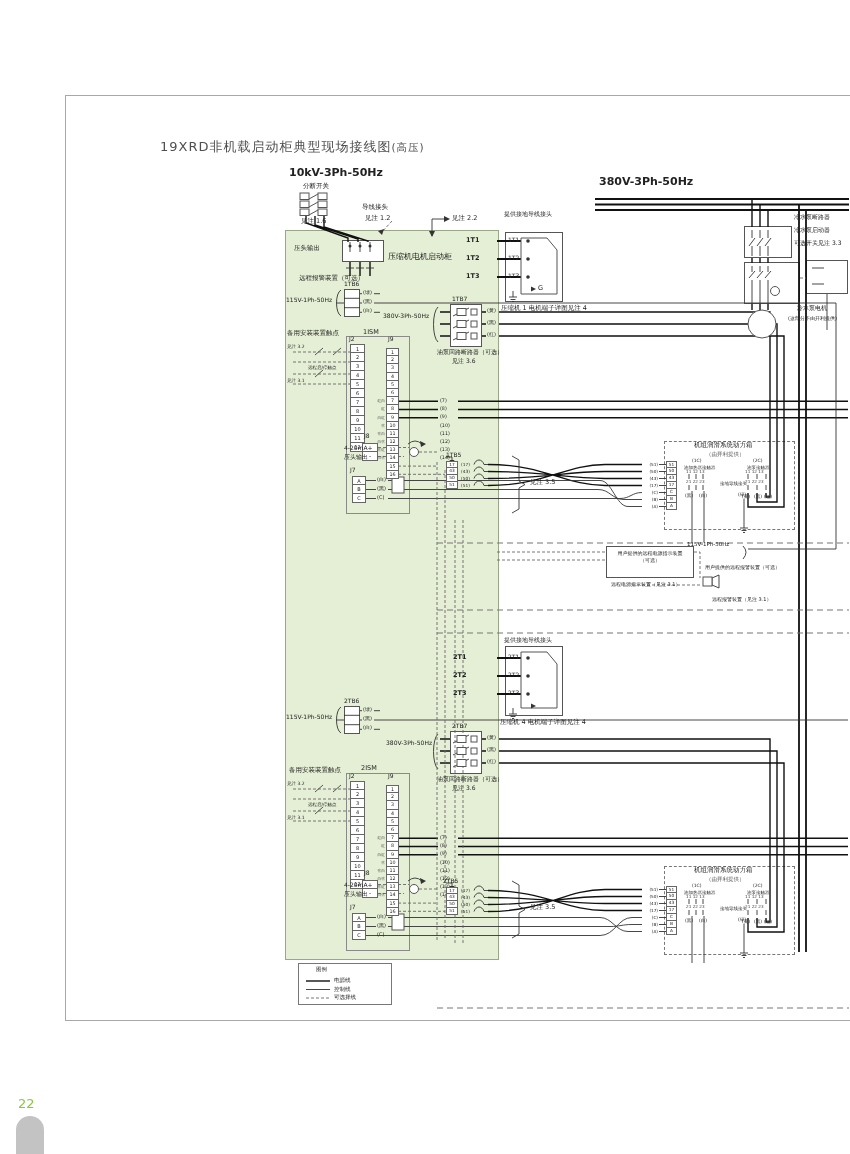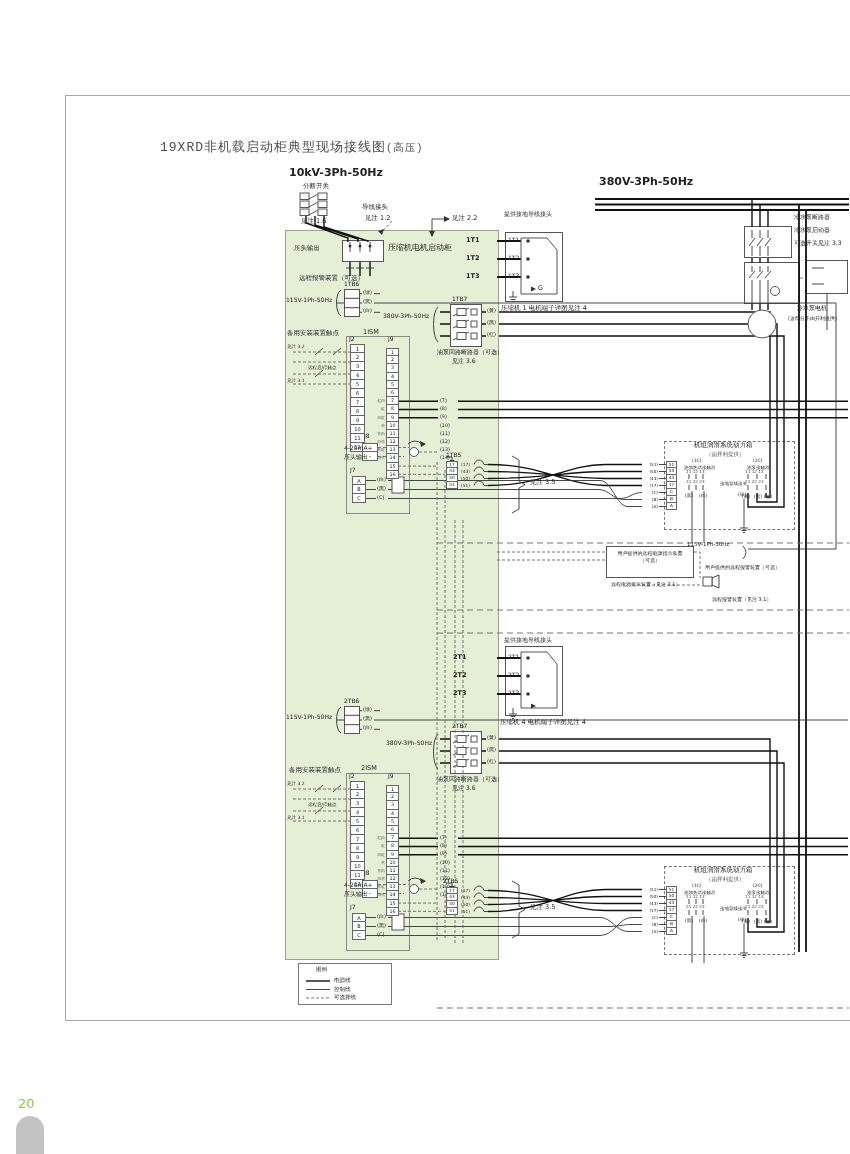--- a/index.html
+++ b/index.html
@@ -1,20 +1,20 @@
 <!DOCTYPE html>
 <html><head>
 <meta charset="utf-8">
 <style>
   html,body{margin:0;padding:0;background:#fff;}
   .page{position:relative;width:850px;height:1154px;background:#fff;overflow:hidden;
         font-family:"DejaVu Sans","Liberation Sans",sans-serif;color:#222;}
   .hdr{position:absolute;left:28px;top:8px;font-size:17px;font-weight:600;letter-spacing:3px;}
   .frame{position:absolute;left:65px;top:95px;width:784px;height:924px;border:1px solid #a8a8a8;}
-  .dg-title{position:absolute;left:160px;top:138px;font-size:13px;color:#4f4f4f;letter-spacing:1px;font-family:Liberation Mono, monospace;}
+  .dg-title{position:absolute;left:160px;top:138px;font-size:13px;color:#4f4f4f;letter-spacing:1px;}
   .dg-title .sfx{font-size:10.5px;}
   .panel{position:absolute;left:285px;top:230px;width:212px;height:728px;background:#e5efd5;border:1px solid #97a788;}
   .box{position:absolute;border:1px solid #555;background:#fff;box-sizing:border-box;}
   .modbox{position:absolute;border:1px solid #8a8a8a;background:transparent;box-sizing:border-box;}
   .dashedbox{position:absolute;border:1px dashed #777;background:transparent;box-sizing:border-box;}
   .lb{position:absolute;font-size:6.5px;line-height:1.15;white-space:nowrap;color:#222;}
   .s11{font-size:11px;font-weight:bold;}
   .s8{font-size:8px;}
   .s6{font-size:6px;}
   .s55{font-size:5.5px;}
@@ -480,21 +480,21 @@
       <b style="font-weight:normal">(A)</b>
     </div>
 
   <div class="lb s11 z4" style="left:289px;top:167px;">10kV-3Ph-50Hz</div>
   <div class="lb z4" style="left:303px;top:183px;">分断开关</div>
   <div class="lb z4" style="left:301px;top:218px;">见注 1.6</div>
   <div class="lb z4" style="left:362px;top:204px;">导线接头</div>
   <div class="lb z4" style="left:365px;top:215px;">见注 1.2</div>
   <div class="lb z4" style="left:452px;top:215px;">见注 2.2</div>
   <div class="lb z4" style="left:294px;top:245px;">压头输出</div>
-  <div class="lb s8 z4" style="left:388px;top:243px;">压缩机电机启动柜</div>
+  <div class="lb s8 z4" style="left:388px;top:252px;">压缩机电机启动柜</div>
   <div class="lb z4" style="left:299px;top:275px;">远程报警装置（可选）</div>
 
   <div class="lb s6 z4" style="left:344px;top:281px;">1TB6</div>
   <div class="lb s6 z4" style="left:286px;top:297px;">115V-1Ph-50Hz</div>
   <div class="lb s5 z4" style="left:363px;top:290px;">(绿)</div>
   <div class="lb s5 z4" style="left:363px;top:299px;">(黑)</div>
   <div class="lb s5 z4" style="left:363px;top:308px;">(白)</div>
 
   <div class="lb z4" style="left:466px;top:237px;font-weight:bold;">1T1</div>
   <div class="lb z4" style="left:466px;top:255px;font-weight:bold;">1T2</div>
@@ -625,15 +625,15 @@
   <div class="lb s4 z4" style="left:745px;top:905px;">21 22 23</div>
   <div class="lb s45 z4" style="left:742px;top:919px;">(黄)</div>
   <div class="lb s45 z4" style="left:754px;top:919px;">(黑)</div>
   <div class="lb s45 z4" style="left:764px;top:919px;">(红)</div>
 
   <div class="lb s55 z4" style="left:316px;top:966px;">图例</div>
   <div class="lb s55 z4" style="left:334px;top:977px;">电源线</div>
   <div class="lb s55 z4" style="left:334px;top:986px;">控制线</div>
   <div class="lb s55 z4" style="left:334px;top:994px;">可选择线</div>
 
-  <div class="pageno green">20</div>
+  <div class="pageno green">22</div>
   <div class="tab"></div>
 </div>
 
 </body></html>

